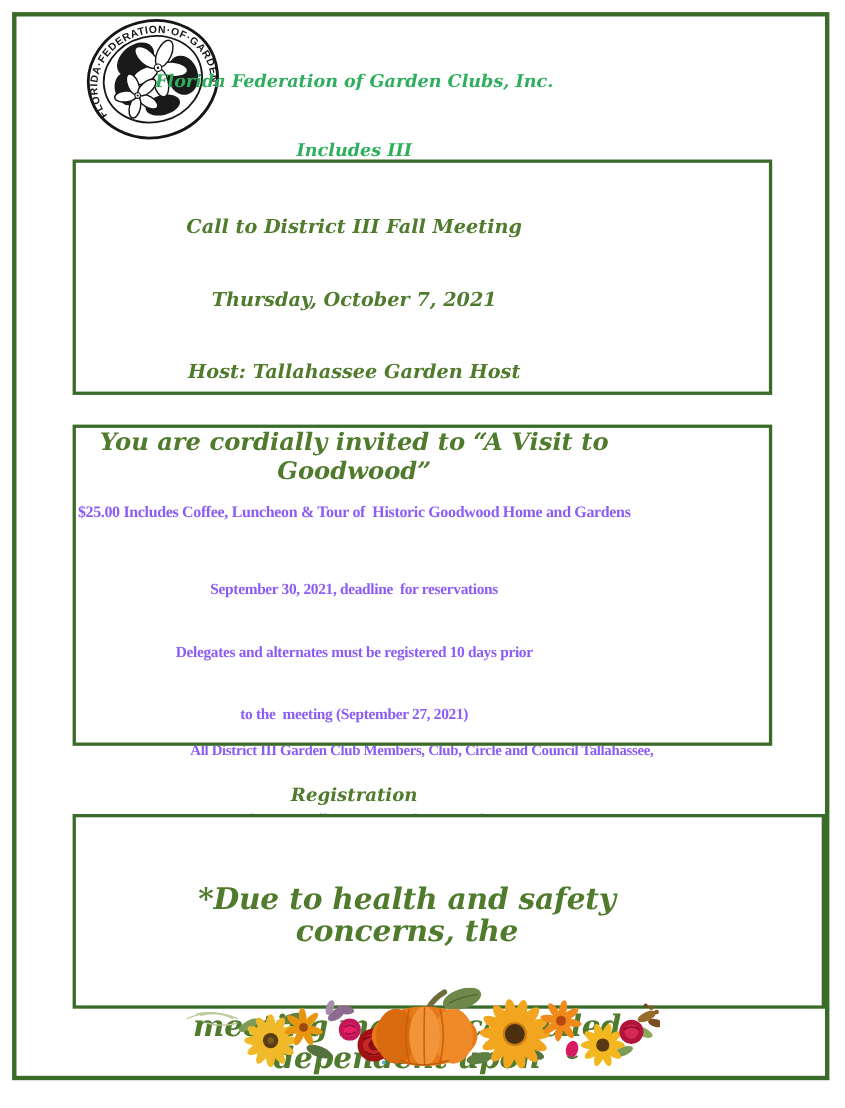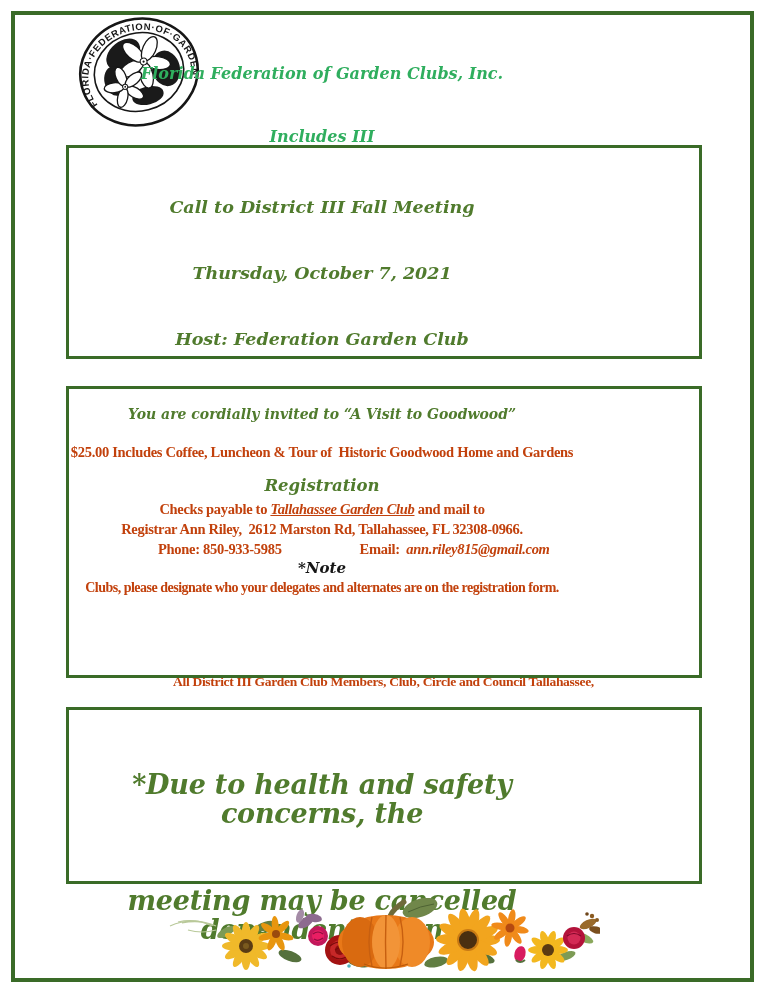--- a/index.html
+++ b/index.html
@@ -18,39 +18,39 @@
     font-family:"DejaVu Serif",serif;font-style:italic;font-weight:bold;
     font-size:16px;line-height:21px;color:#2fae5e;white-space:pre-wrap;
   }
   
   .gbox{
     position:absolute;left:66px;width:630px;border:3px solid #3a6b28;
     background:#fff;
   }
   .box1{top:145px;height:208px;}
   .box2{top:386px;height:286px;}
-  .box3{top:707px;height:171px;}
+  .box3{top:740px;height:171px;padding-left:48px;}
   .wrap{width:506px;text-align:center;}
   .script{font-family:"DejaVu Serif",serif;font-style:italic;font-weight:bold;}
   .olive{color:#507b2d;font-style:italic;}
   .box1-title{margin-top:4px;font-size:17.5px;line-height:22px;white-space:pre-wrap;}
   .serif-b{
-    font-family:"Liberation Serif",serif;font-weight:bold;color:#c2410c;
+    font-family:"Liberation Serif",serif;font-weight:bold;color:#8b5cf6;
     letter-spacing:-0.3px;white-space:pre-wrap;
   }
   .row{display:flex;align-items:flex-start;}
   .loc-row{margin-top:14px;}
   .loc-label{margin-left:6px;width:104px;font-size:15px;color:#161616;line-height:21px;}
   .loc-value{width:290px;font-size:13.5px;line-height:21px;text-align:center;}
   .to-row{margin-top:11px;}
   .to-label{margin-left:30px;width:74px;font-size:15px;color:#161616;line-height:21px;}
   .to-value{font-size:13.5px;line-height:21px;text-align:left;}
   .to-value .ln:nth-child(2){padding-left:6px;}
   .to-value .ln:nth-child(3){padding-left:10px;}
-  .box2-title{margin-top:12px;font-size:14px;line-height:26px;white-space:pre-wrap;}
+  .box2-title{margin-top:0;font-size:22px;line-height:26px;white-space:pre-wrap;}
   .price-line{margin-top:16px;font-size:14.5px;line-height:18px;}
   .deadline{margin-top:14px;font-size:14px;line-height:19px;}
   .reg-heading{margin-top:14px;font-size:16.5px;line-height:22px;}
   .checks-line{margin-top:2px;font-size:14.5px;line-height:20px;}
   .club-name{font-style:italic;text-decoration:underline;}
   .registrar-line{font-size:14.5px;line-height:20px;}
   .phone-row{display:flex;padding-left:89px;gap:78px;font-size:14.5px;line-height:20px;text-align:left;}
   .email-value{font-style:italic;}
   .note-heading{font-size:15px;line-height:19px;color:#161616;}
   .clubs-line{font-size:14px;line-height:20px;letter-spacing:-0.5px;}
@@ -102,21 +102,21 @@
   <span class="ln">Florida Federation of Garden Clubs, Inc.</span>
   <span class="ln">Includes III</span>
   <span class="ln">Marjorie H. Hendon, President FFGC</span>
   <span class="ln">Marilyn Larson, District III Director</span>
 </div>
 
 <div class="gbox box1">
   <div class="wrap script olive box1-title">
     <span class="ln">Call to District III Fall Meeting</span>
     <span class="ln">Thursday, October 7, 2021</span>
-    <span class="ln">Host: Federation Garden Club</span>
+    <span class="ln">Host: Tallahassee Garden Host</span>
   </div>
   <div class="row loc-row">
     <span class="script loc-label">LOCATION:</span>
     <span class="serif-b loc-value">
       <span class="ln">GOODWOOD MUSEUM &amp; GARDENS CARRIAGE HOUSE</span>
       <span class="ln">1600 MICCOSUKEE RD, TALLAHASSEE, FL 32308</span>
     </span>
   </div>
   <div class="row to-row">
     <span class="script to-label">TO:</span>
@@ -124,20 +124,25 @@
       <span class="ln">All District III Garden Club Members, Club, Circle and Council Tallahassee,</span>
       <span class="ln">State and District Officers, State and District Chairman,</span>
       <span class="ln">Former FFGC President and Former District Directors</span>
     </span>
   </div>
 </div>
 
 <div class="gbox box2">
   <div class="wrap script olive box2-title">You are cordially invited to “A Visit to Goodwood”</div>
   <div class="wrap serif-b price-line">$25.00 Includes Coffee, Luncheon &amp; Tour of  Historic Goodwood Home and Gardens</div>
+  <div class="wrap serif-b deadline">
+    <span class="ln">September 30, 2021, deadline  for reservations</span>
+    <span class="ln">Delegates and alternates must be registered 10 days prior</span>
+    <span class="ln">to the  meeting (September 27, 2021)</span>
+  </div>
   <div class="wrap script olive reg-heading">Registration</div>
   <div class="wrap serif-b checks-line"><span>Checks payable to </span><span class="club-name">Tallahassee Garden Club</span><span> and mail to</span></div>
   <div class="wrap serif-b registrar-line">Registrar Ann Riley,  2612 Marston Rd, Tallahassee, FL 32308-0966.</div>
   <div class="serif-b phone-row">
     <span>Phone: 850-933-5985</span>
     <span><span>Email:</span>&nbsp;&nbsp;<span class="email-value">ann.riley815@gmail.com</span></span>
   </div>
   <div class="wrap script note-heading">*Note</div>
   <div class="wrap serif-b clubs-line">Clubs, please designate who your delegates and alternates are on the registration form.</div>
 </div>

